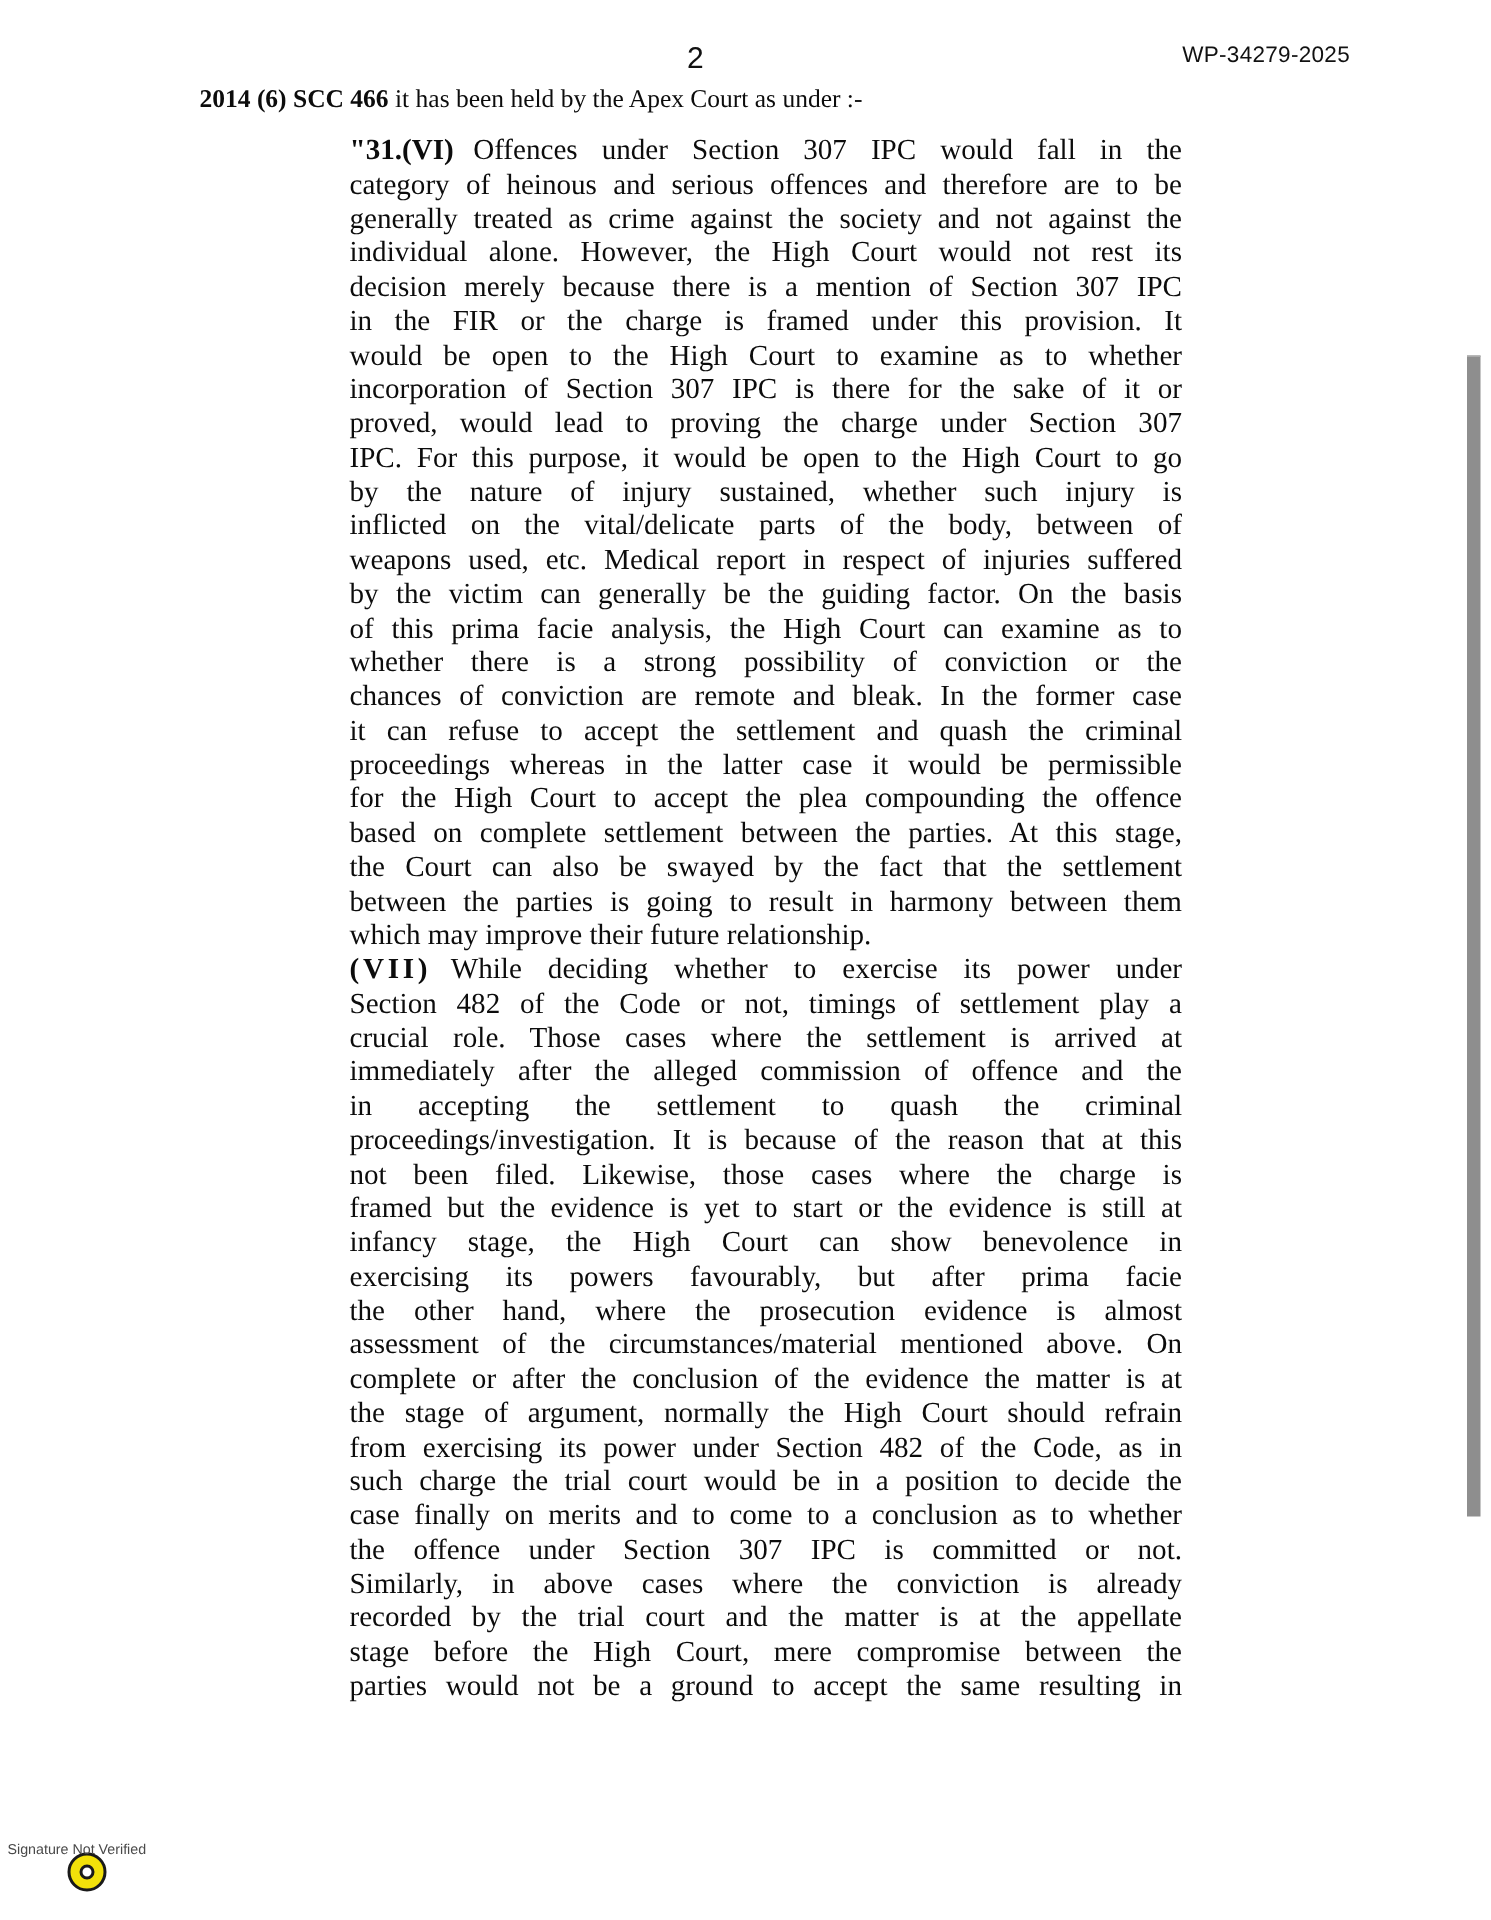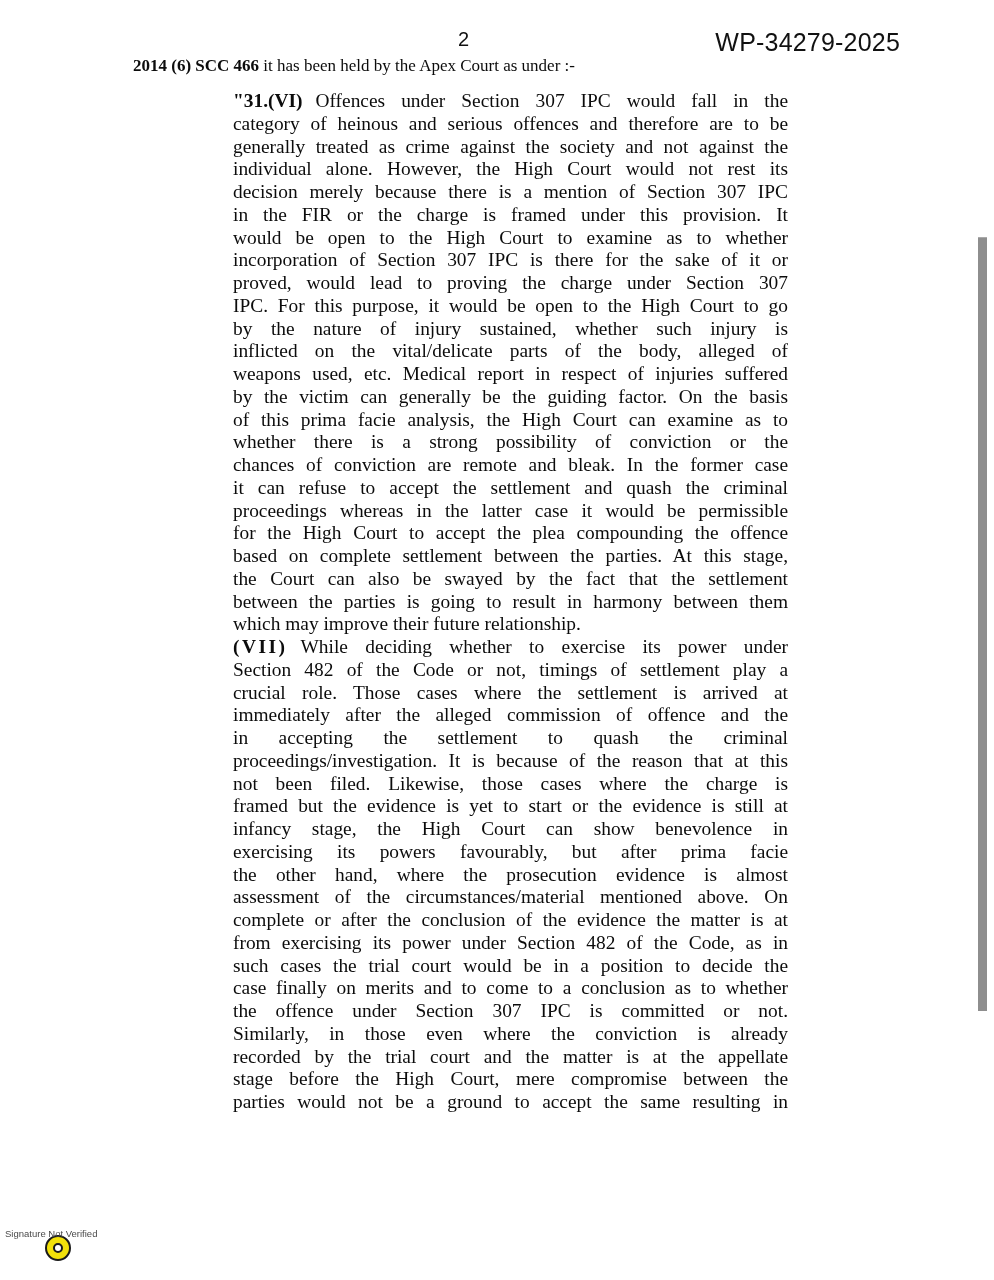--- a/index.html
+++ b/index.html
@@ -13,21 +13,21 @@
   }
   
   .hdr-page-num{
     position:absolute;left:458px;top:28px;
     font-family:"Liberation Sans", sans-serif;
     font-size:20px;color:#111;
   }
   .hdr-case-num{
     position:absolute;right:94px;top:28px;
     font-family:"Liberation Sans", sans-serif;
-    font-size:25px;color:#111;
+    font-size:15px;color:#111;
     letter-spacing:0.2px;
   }
   
   .intro{
     position:absolute;left:133px;top:53px;margin:0;
     font-size:17px;line-height:26px;color:#0c0c0c;
     white-space:nowrap;
   }
   .intro b{font-weight:bold;}
   
@@ -95,21 +95,21 @@
         <div class="q-line">category of heinous and serious offences and therefore are to be</div>
         <div class="q-line">generally treated as crime against the society and not against the</div>
         <div class="q-line">individual alone. However, the High Court would not rest its</div>
         <div class="q-line">decision merely because there is a mention of Section 307 IPC</div>
         <div class="q-line">in the FIR or the charge is framed under this provision. It</div>
         <div class="q-line">would be open to the High Court to examine as to whether</div>
         <div class="q-line">incorporation of Section 307 IPC is there for the sake of it or</div>
         <div class="q-line">proved, would lead to proving the charge under Section 307</div>
         <div class="q-line">IPC. For this purpose, it would be open to the High Court to go</div>
         <div class="q-line">by the nature of injury sustained, whether such injury is</div>
-        <div class="q-line">inflicted on the vital/delicate parts of the body, alleged of</div>
+        <div class="q-line">inflicted on the vital/delicate parts of the body, between of</div>
         <div class="q-line">weapons used, etc. Medical report in respect of injuries suffered</div>
         <div class="q-line">by the victim can generally be the guiding factor. On the basis</div>
         <div class="q-line">of this prima facie analysis, the High Court can examine as to</div>
         <div class="q-line">whether there is a strong possibility of conviction or the</div>
         <div class="q-line">chances of conviction are remote and bleak. In the former case</div>
         <div class="q-line">it can refuse to accept the settlement and quash the criminal</div>
         <div class="q-line">proceedings whereas in the latter case it would be permissible</div>
         <div class="q-line">for the High Court to accept the plea compounding the offence</div>
         <div class="q-line">based on complete settlement between the parties. At this stage,</div>
         <div class="q-line">the Court can also be swayed by the fact that the settlement</div>
@@ -123,25 +123,26 @@
         <div class="q-line">immediately after the alleged commission of offence and the</div>
         <div class="q-line">in accepting the settlement to quash the criminal</div>
         <div class="q-line">proceedings/investigation. It is because of the reason that at this</div>
         <div class="q-line">not been filed. Likewise, those cases where the charge is</div>
         <div class="q-line">framed but the evidence is yet to start or the evidence is still at</div>
         <div class="q-line">infancy stage, the High Court can show benevolence in</div>
         <div class="q-line">exercising its powers favourably, but after prima facie</div>
         <div class="q-line">the other hand, where the prosecution evidence is almost</div>
         <div class="q-line">assessment of the circumstances/material mentioned above. On</div>
         <div class="q-line">complete or after the conclusion of the evidence the matter is at</div>
+        <div class="q-line">the stage of argument, normally the High Court should refrain</div>
         <div class="q-line">from exercising its power under Section 482 of the Code, as in</div>
-        <div class="q-line">such cases the trial court would be in a position to decide the</div>
+        <div class="q-line">such charge the trial court would be in a position to decide the</div>
         <div class="q-line">case finally on merits and to come to a conclusion as to whether</div>
         <div class="q-line">the offence under Section 307 IPC is committed or not.</div>
-        <div class="q-line">Similarly, in those even where the conviction is already</div>
+        <div class="q-line">Similarly, in above cases where the conviction is already</div>
         <div class="q-line">recorded by the trial court and the matter is at the appellate</div>
         <div class="q-line">stage before the High Court, mere compromise between the</div>
         <div class="q-line">parties would not be a ground to accept the same resulting in</div>
       </div>
     </div>
 
   <div class="scroll-thumb" style="background: rgb(142, 142, 142);"></div>
 
   <div class="stamp">
     <span class="stamp-text" style="color: rgb(74, 74, 74);">Signature Not Verified</span>

